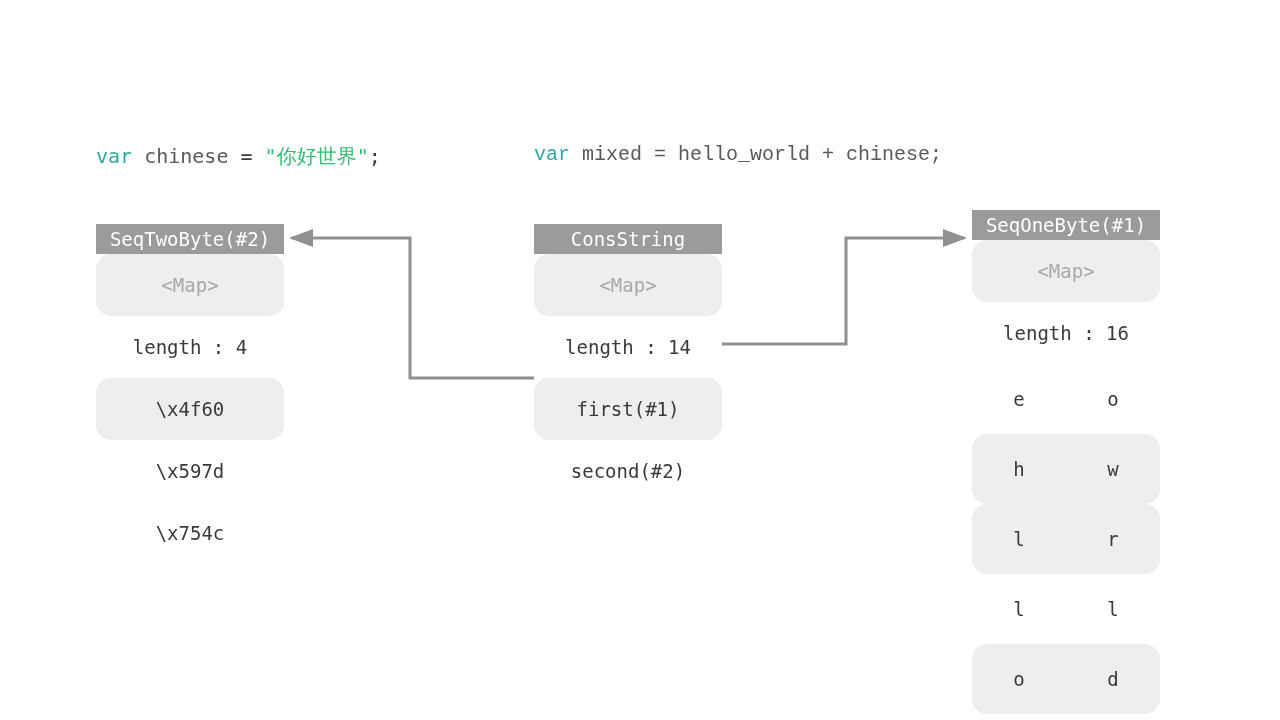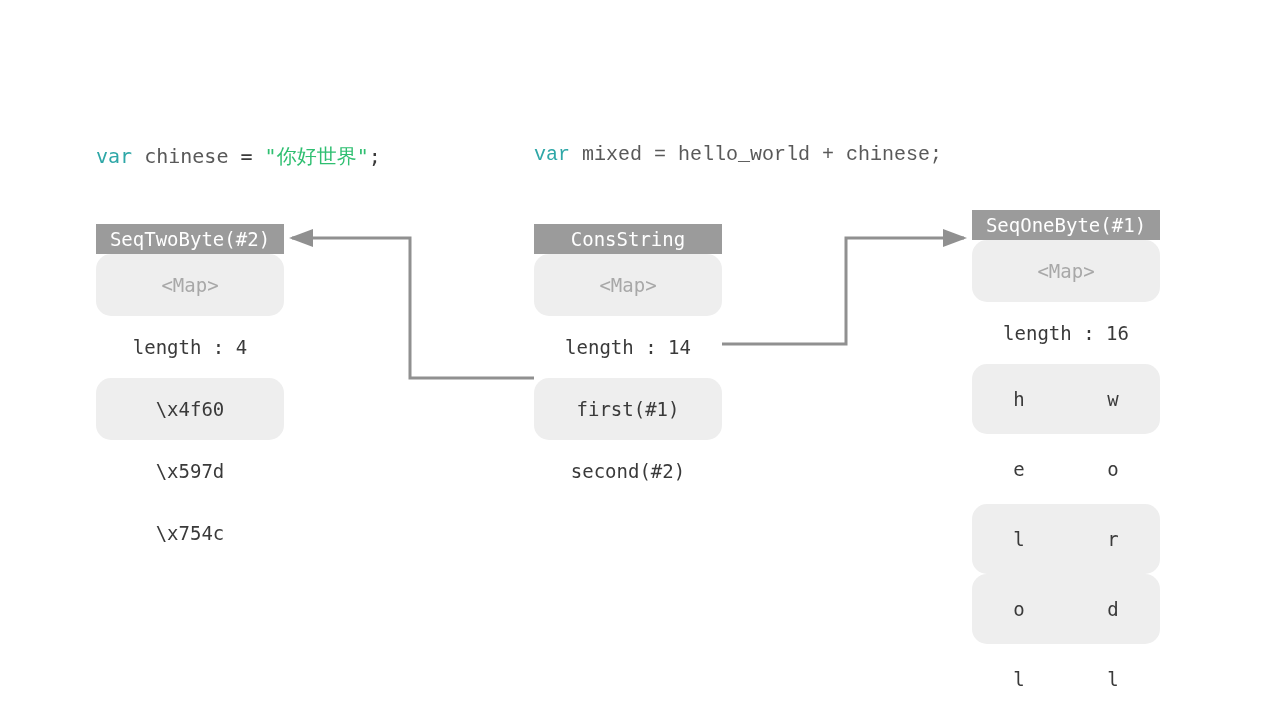--- a/index.html
+++ b/index.html
@@ -90,34 +90,34 @@
     <div class="row alt map">&lt;Map&gt;</div>
     <div class="row">length : 14</div>
     <div class="row alt">first(#1)</div>
     <div class="row">second(#2)</div>
   </div>
 
   <div class="box" style="left:972px; top:210px;">
     <div class="hdr">SeqOneByte(#1)</div>
     <div class="row alt map">&lt;Map&gt;</div>
     <div class="row">length : 16</div>
-    <div class="row alt">
-      <span class="half">h</span><span class="half">w</span>
-    </div>
     <div class="row">
       <span class="half">e</span><span class="half">o</span>
     </div>
     <div class="row alt">
+      <span class="half">h</span><span class="half">w</span>
+    </div>
+    <div class="row alt">
       <span class="half">l</span><span class="half">r</span>
+    </div>
+    <div class="row">
+      <span class="half">l</span><span class="half">l</span>
     </div>
     <div class="row alt">
       <span class="half">o</span><span class="half">d</span>
-    </div>
-    <div class="row">
-      <span class="half">l</span><span class="half">l</span>
     </div>
   </div>
 
   <svg class="arrows">
     <defs>
       <marker id="ah" markerWidth="10" markerHeight="10" refX="7" refY="3" orient="auto">
         <path d="M0,0 L8,3 L0,6 Z" fill="#909090"></path>
       </marker>
     </defs>
 

